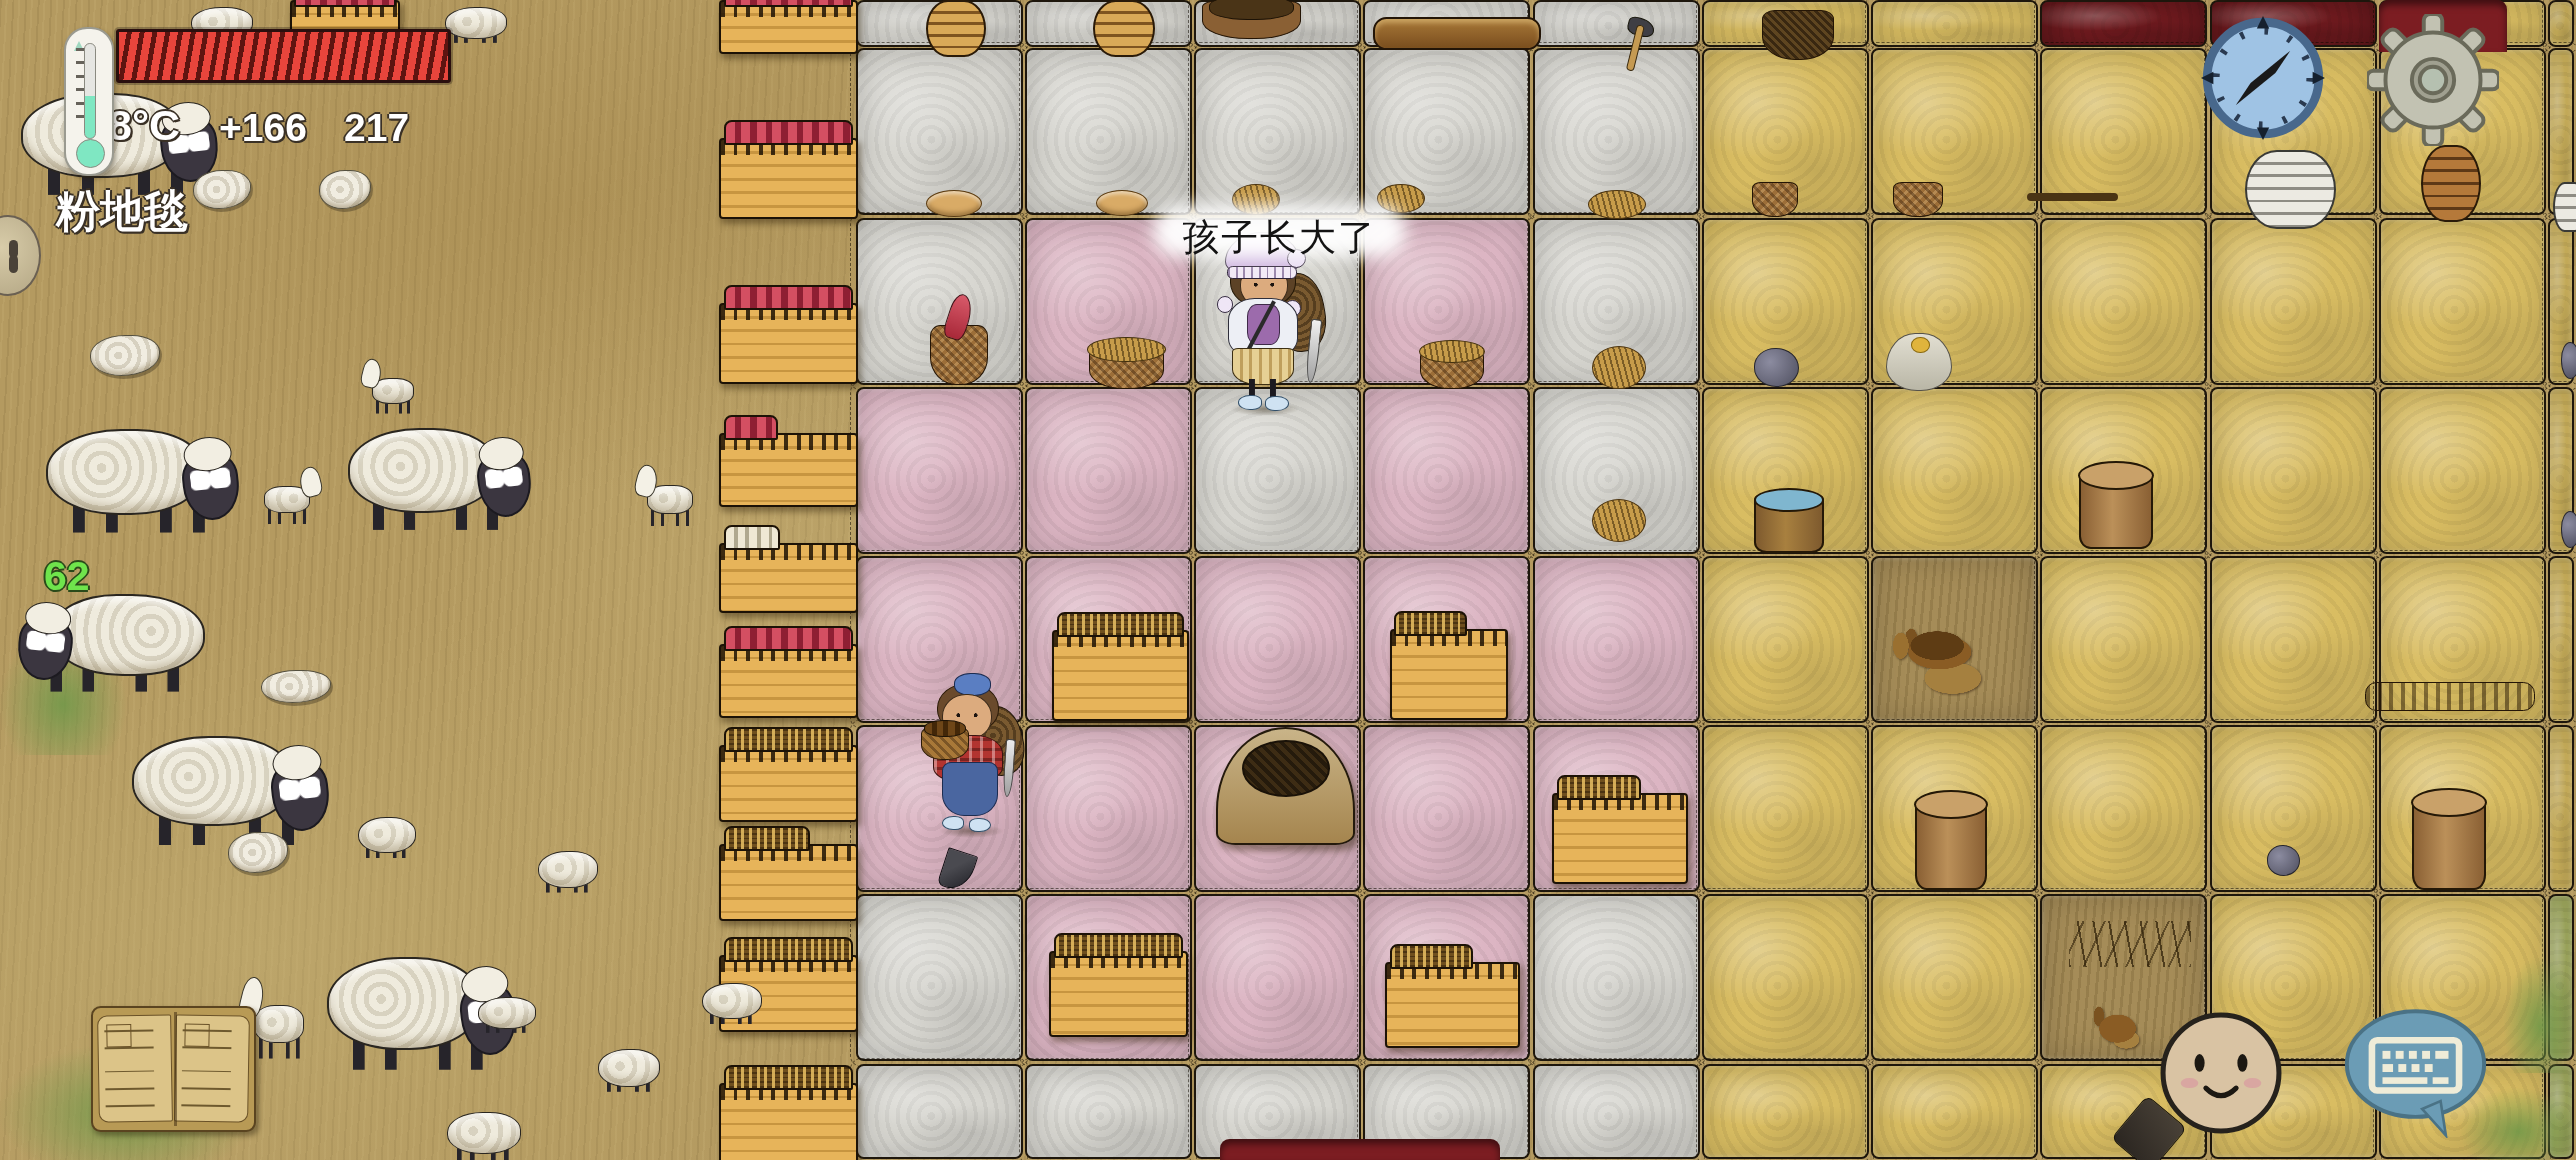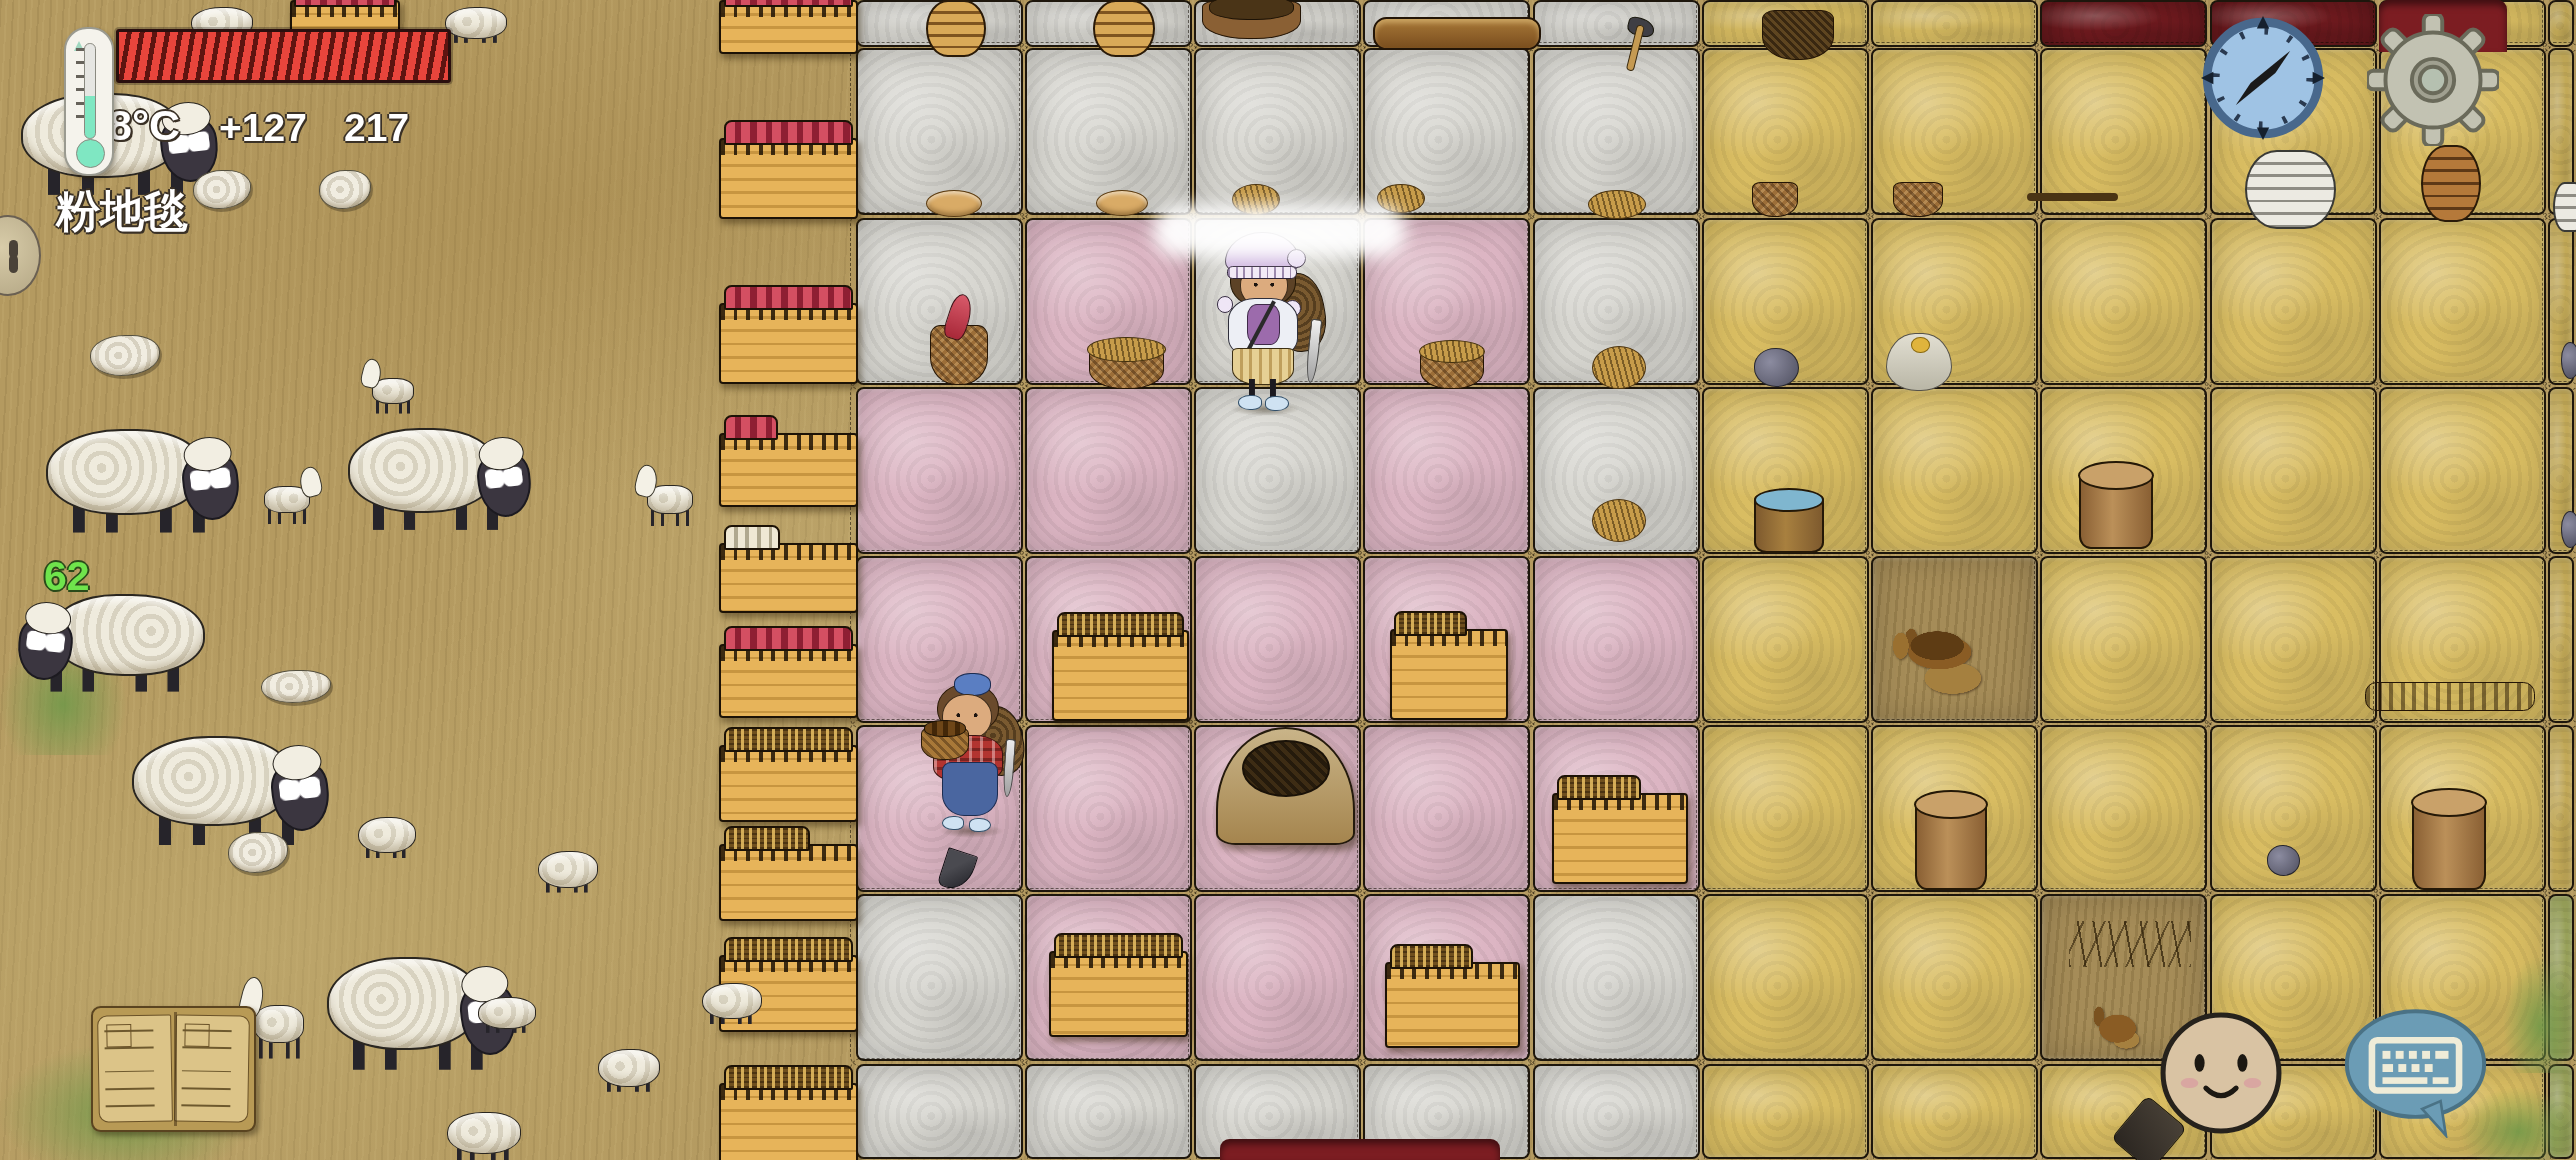--- a/index.html
+++ b/index.html
@@ -509,31 +509,32 @@
     <div class="part bow"></div>
     <div class="part face"></div>
     <div class="part shirt"></div>
     <div class="part overalls"></div>
     <div class="part basket"></div>
     <div class="part shoe1"></div>
     <div class="part shoe2"></div>
   </div>
 
   <div id="speech-halo"></div>
+  <div id="speech">孩子长大了</div>
 
   <div id="plug"></div>
   <div id="thermo">
     <div class="arrow"></div>
     <div class="ticks"></div>
     <div class="tube"></div>
     <div class="bulb"></div>
   </div>
   <div id="tempbar"></div>
   <div class="hudtext" style="left:108px;top:101px;font-size:43px;">8°C</div>
-  <div class="hudtext" style="left:219px;top:106px;font-size:39px;">+127</div>
+  <div class="hudtext" style="left:219px;top:106px;font-size:39px;">+166</div>
   <div class="hudtext" style="left:344px;top:106px;font-size:39px;">217</div>
   <div class="hudtext" style="left:56px;top:182px;font-size:44px;">粉地毯</div>
   <div class="hudtext" id="count46" style="left:44px;top:553px;">62</div>
 
   <svg class="hudicon" style="left:2201px;top:15.5px;" width="124" height="124" viewBox="0 0 100 100">
     <circle cx="50" cy="50" r="45" fill="#9fc3e4" stroke="#48688c" stroke-width="7"></circle>
     <circle cx="50" cy="50" r="38" fill="none" stroke="#2a3a50" stroke-width="6" stroke-dasharray="3 17"></circle>
     <polygon points="50,0 45,10 55,10" fill="#15202e"></polygon>
     <polygon points="50,100 45,90 55,90" fill="#15202e"></polygon>
     <polygon points="0,50 10,45 10,55" fill="#15202e"></polygon>

